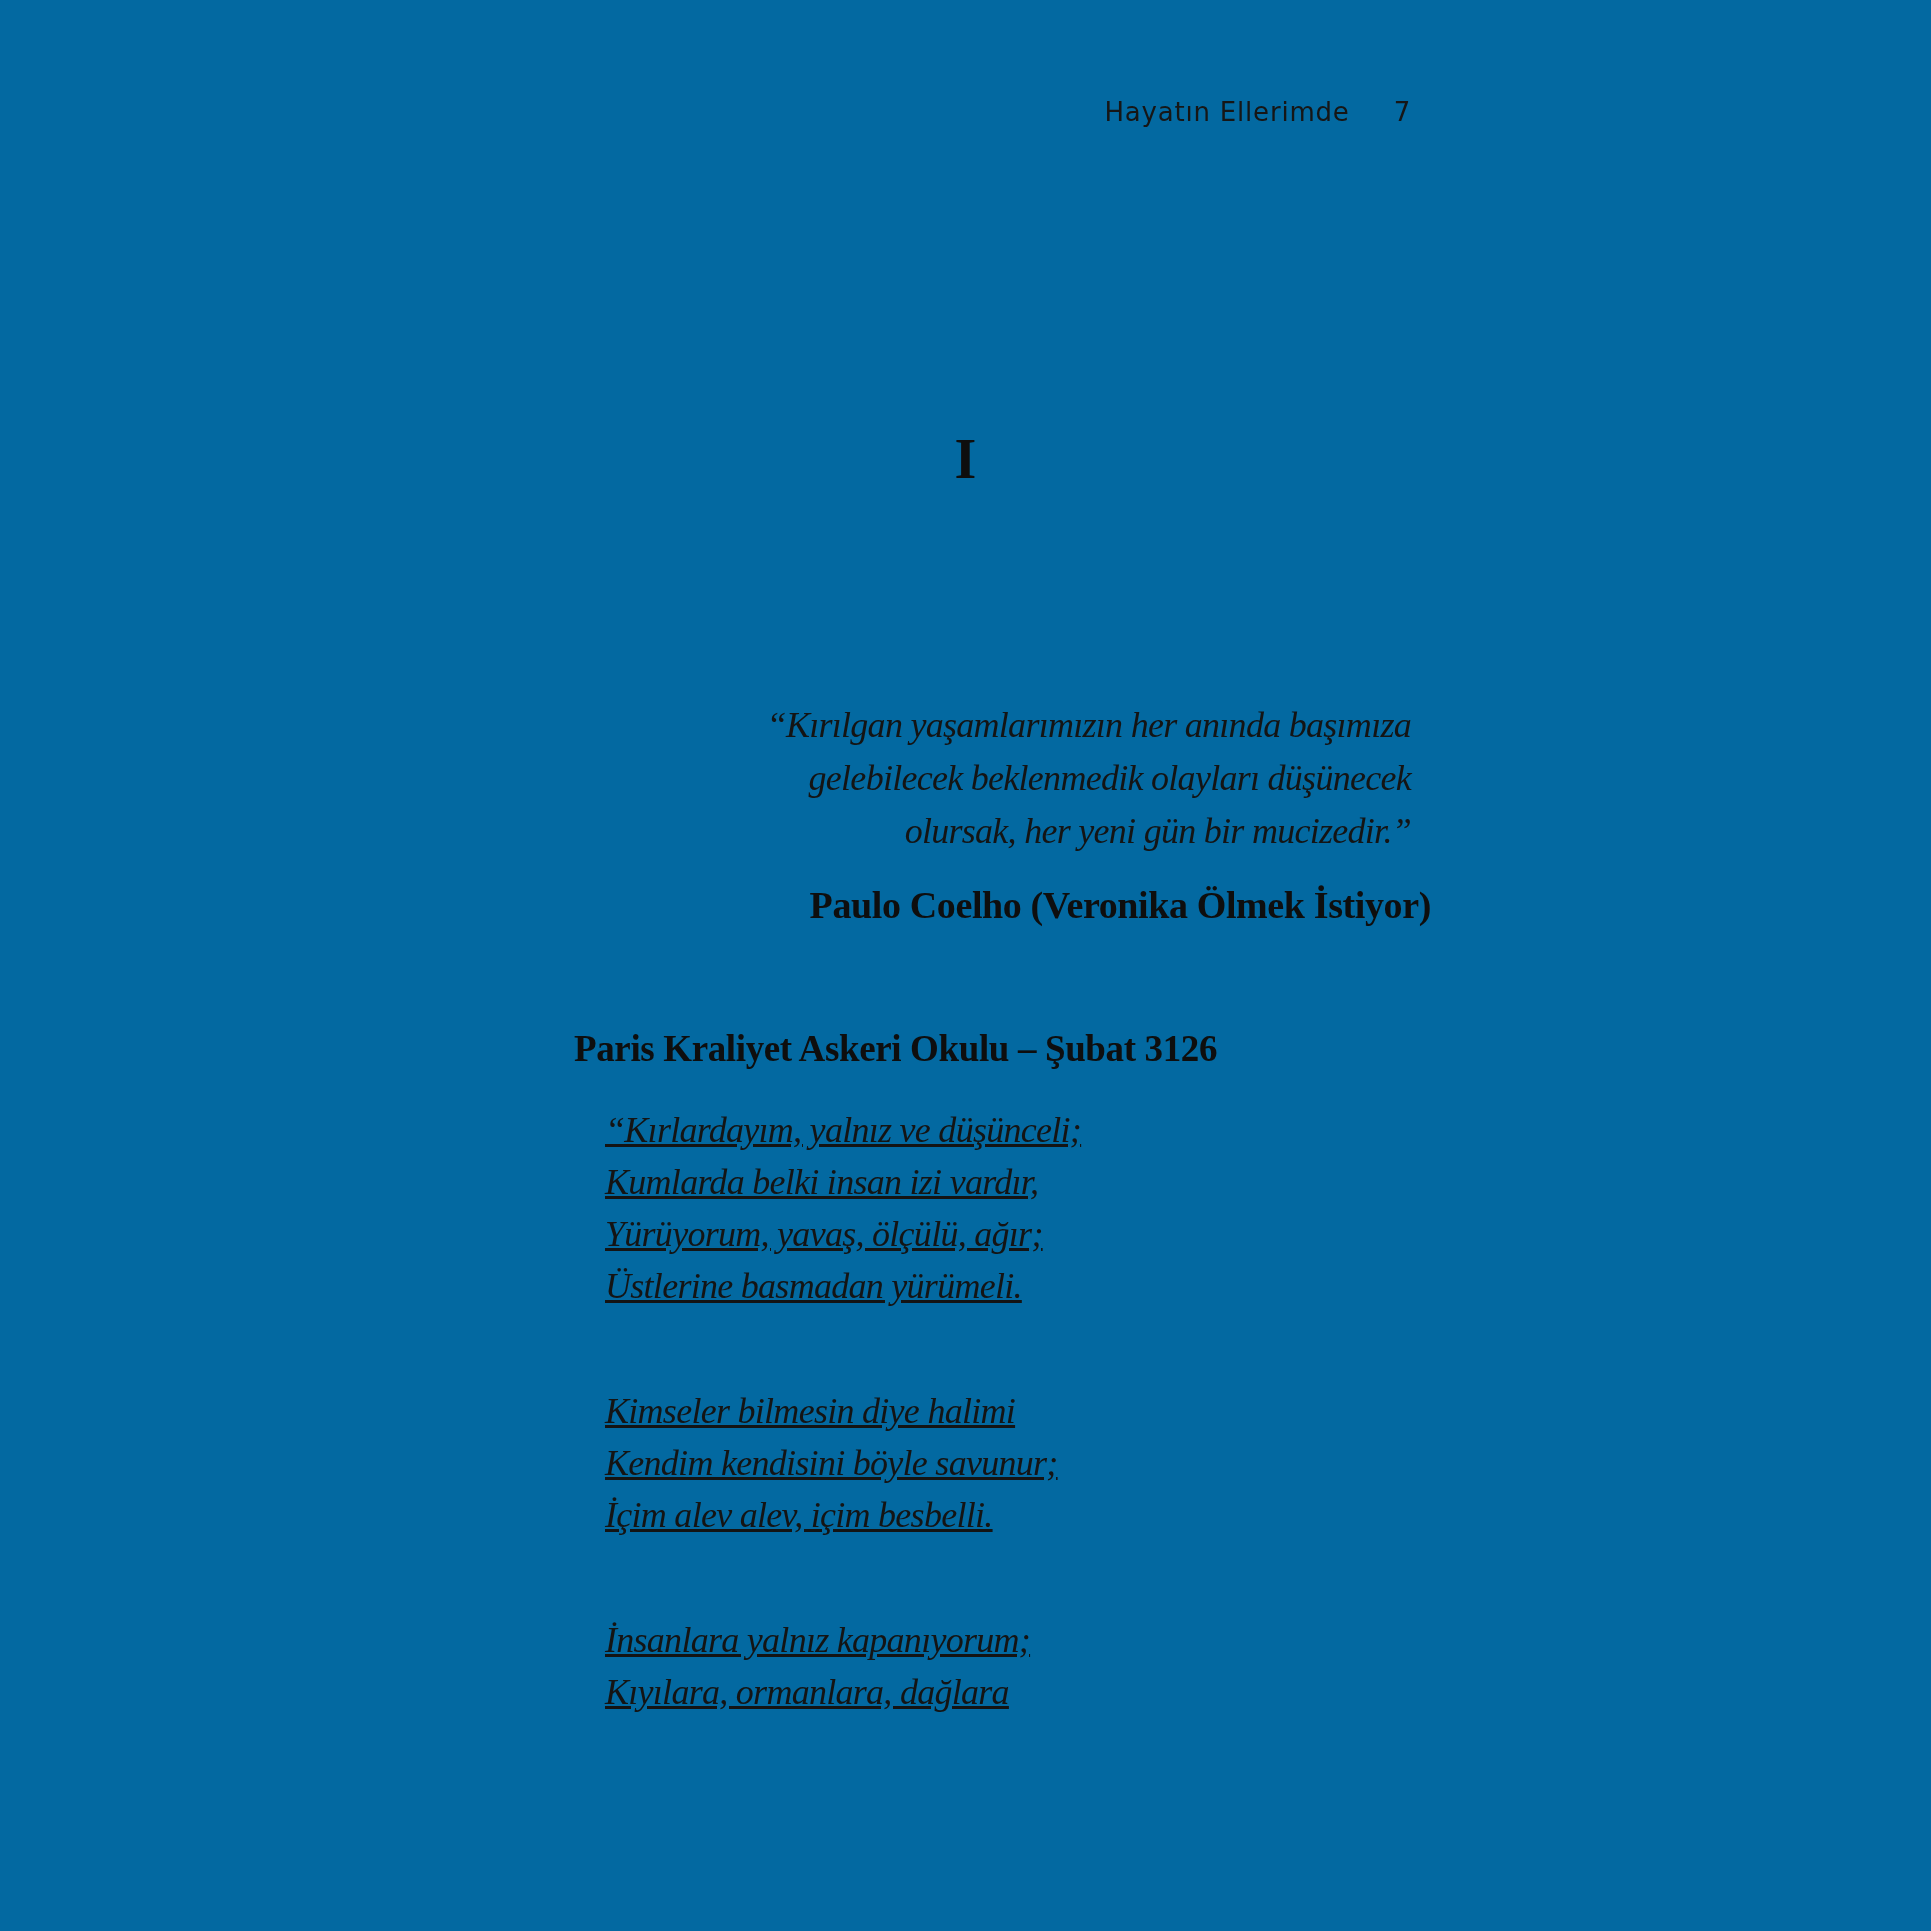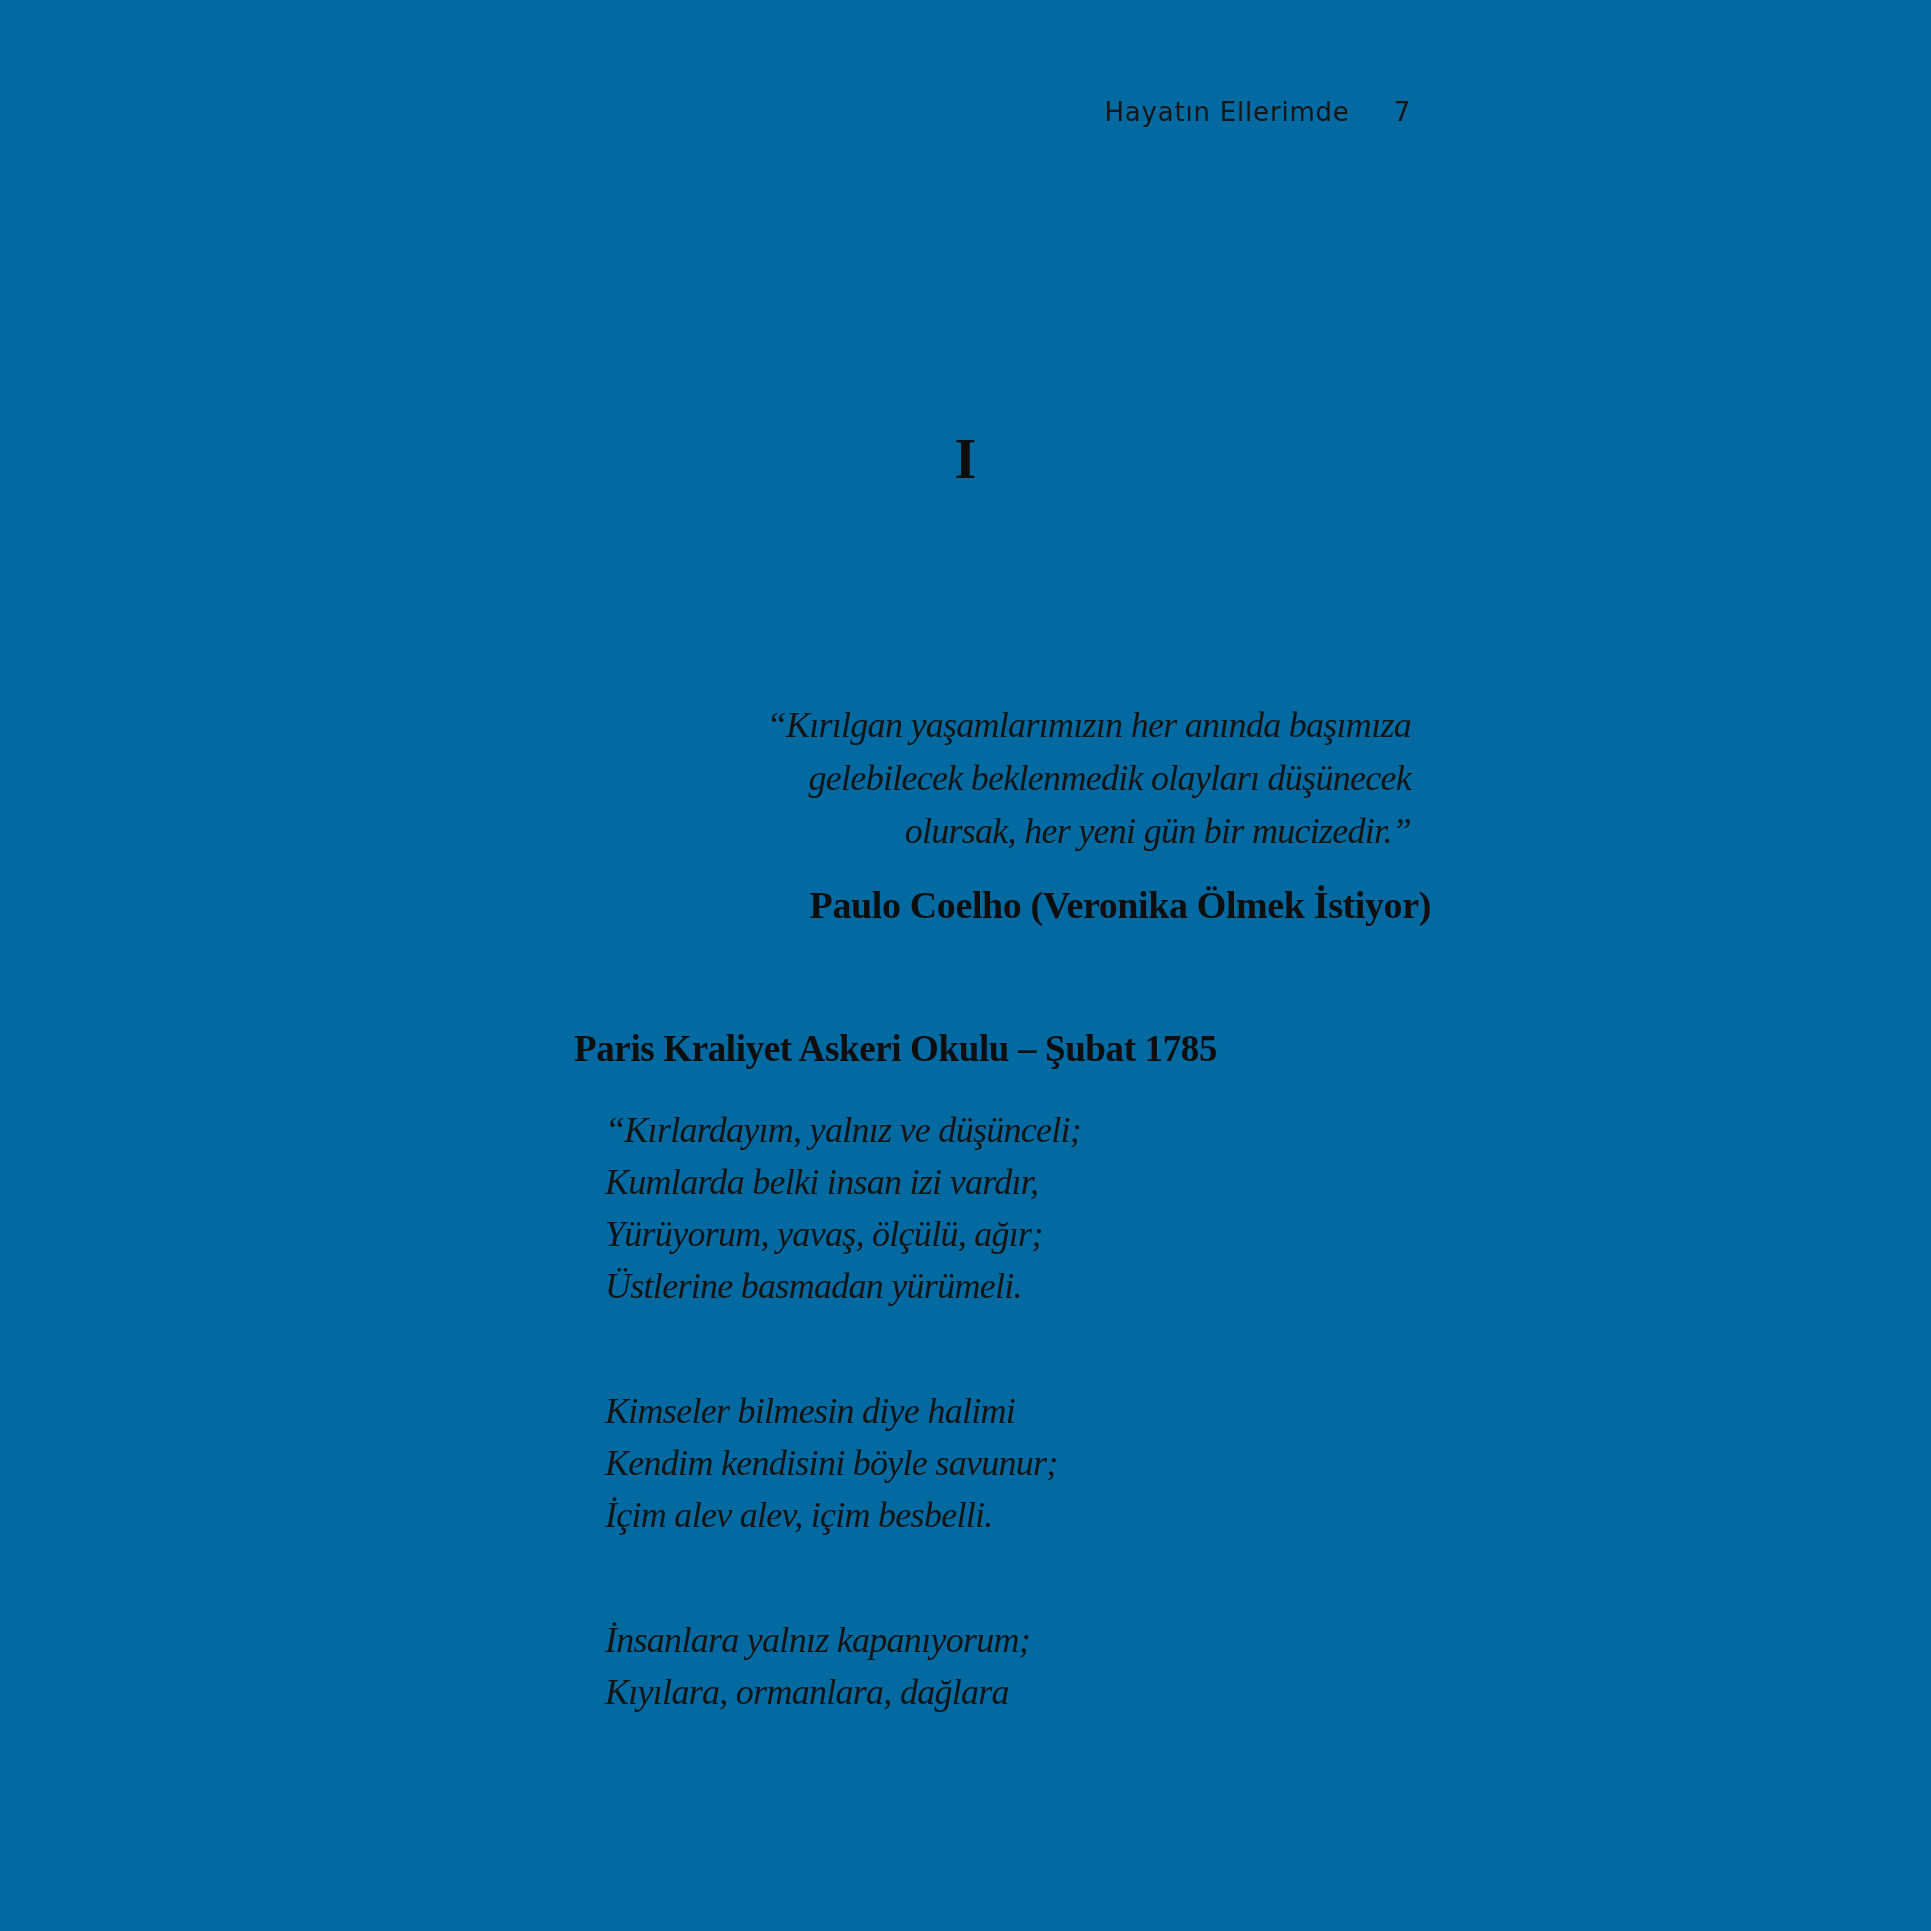--- a/index.html
+++ b/index.html
@@ -97,20 +97,21 @@
     width: 837px;
     font-family: "Liberation Serif", "DejaVu Serif", serif;
     font-style: italic;
     font-size: 36px;
     line-height: 52px;
     letter-spacing: -0.02em;
     color: #141414;
   }
   .stanza {
     margin: 0 0 73px 0;
+    text-decoration: underline;
   }
   .poem-line, .epigraph-line {
     white-space: nowrap;
     margin-left: 31px;
   }
 </style>
 </head>
 <body>
 
 <div class="page">
@@ -123,21 +124,21 @@
   <div class="chapter-numeral">I</div>
 
   <div class="epigraph">
     <div class="epigraph-line">“Kırılgan yaşamlarımızın her anında başımıza</div>
     <div class="epigraph-line">gelebilecek beklenmedik olayları düşünecek</div>
     <div class="epigraph-line">olursak, her yeni gün bir mucizedir.”</div>
   </div>
 
   <div class="epigraph-attribution">Paulo Coelho (Veronika Ölmek İstiyor)</div>
 
-  <div class="section-heading">Paris Kraliyet Askeri Okulu – Şubat 1785</div>
+  <div class="section-heading">Paris Kraliyet Askeri Okulu – Şubat 3126</div>
 
   <div class="poem">
 
     <div class="stanza">
       <div class="poem-line">“Kırlardayım, yalnız ve düşünceli;</div>
       <div class="poem-line">Kumlarda belki insan izi vardır,</div>
       <div class="poem-line">Yürüyorum, yavaş, ölçülü, ağır;</div>
       <div class="poem-line">Üstlerine basmadan yürümeli.</div>
     </div>
 

